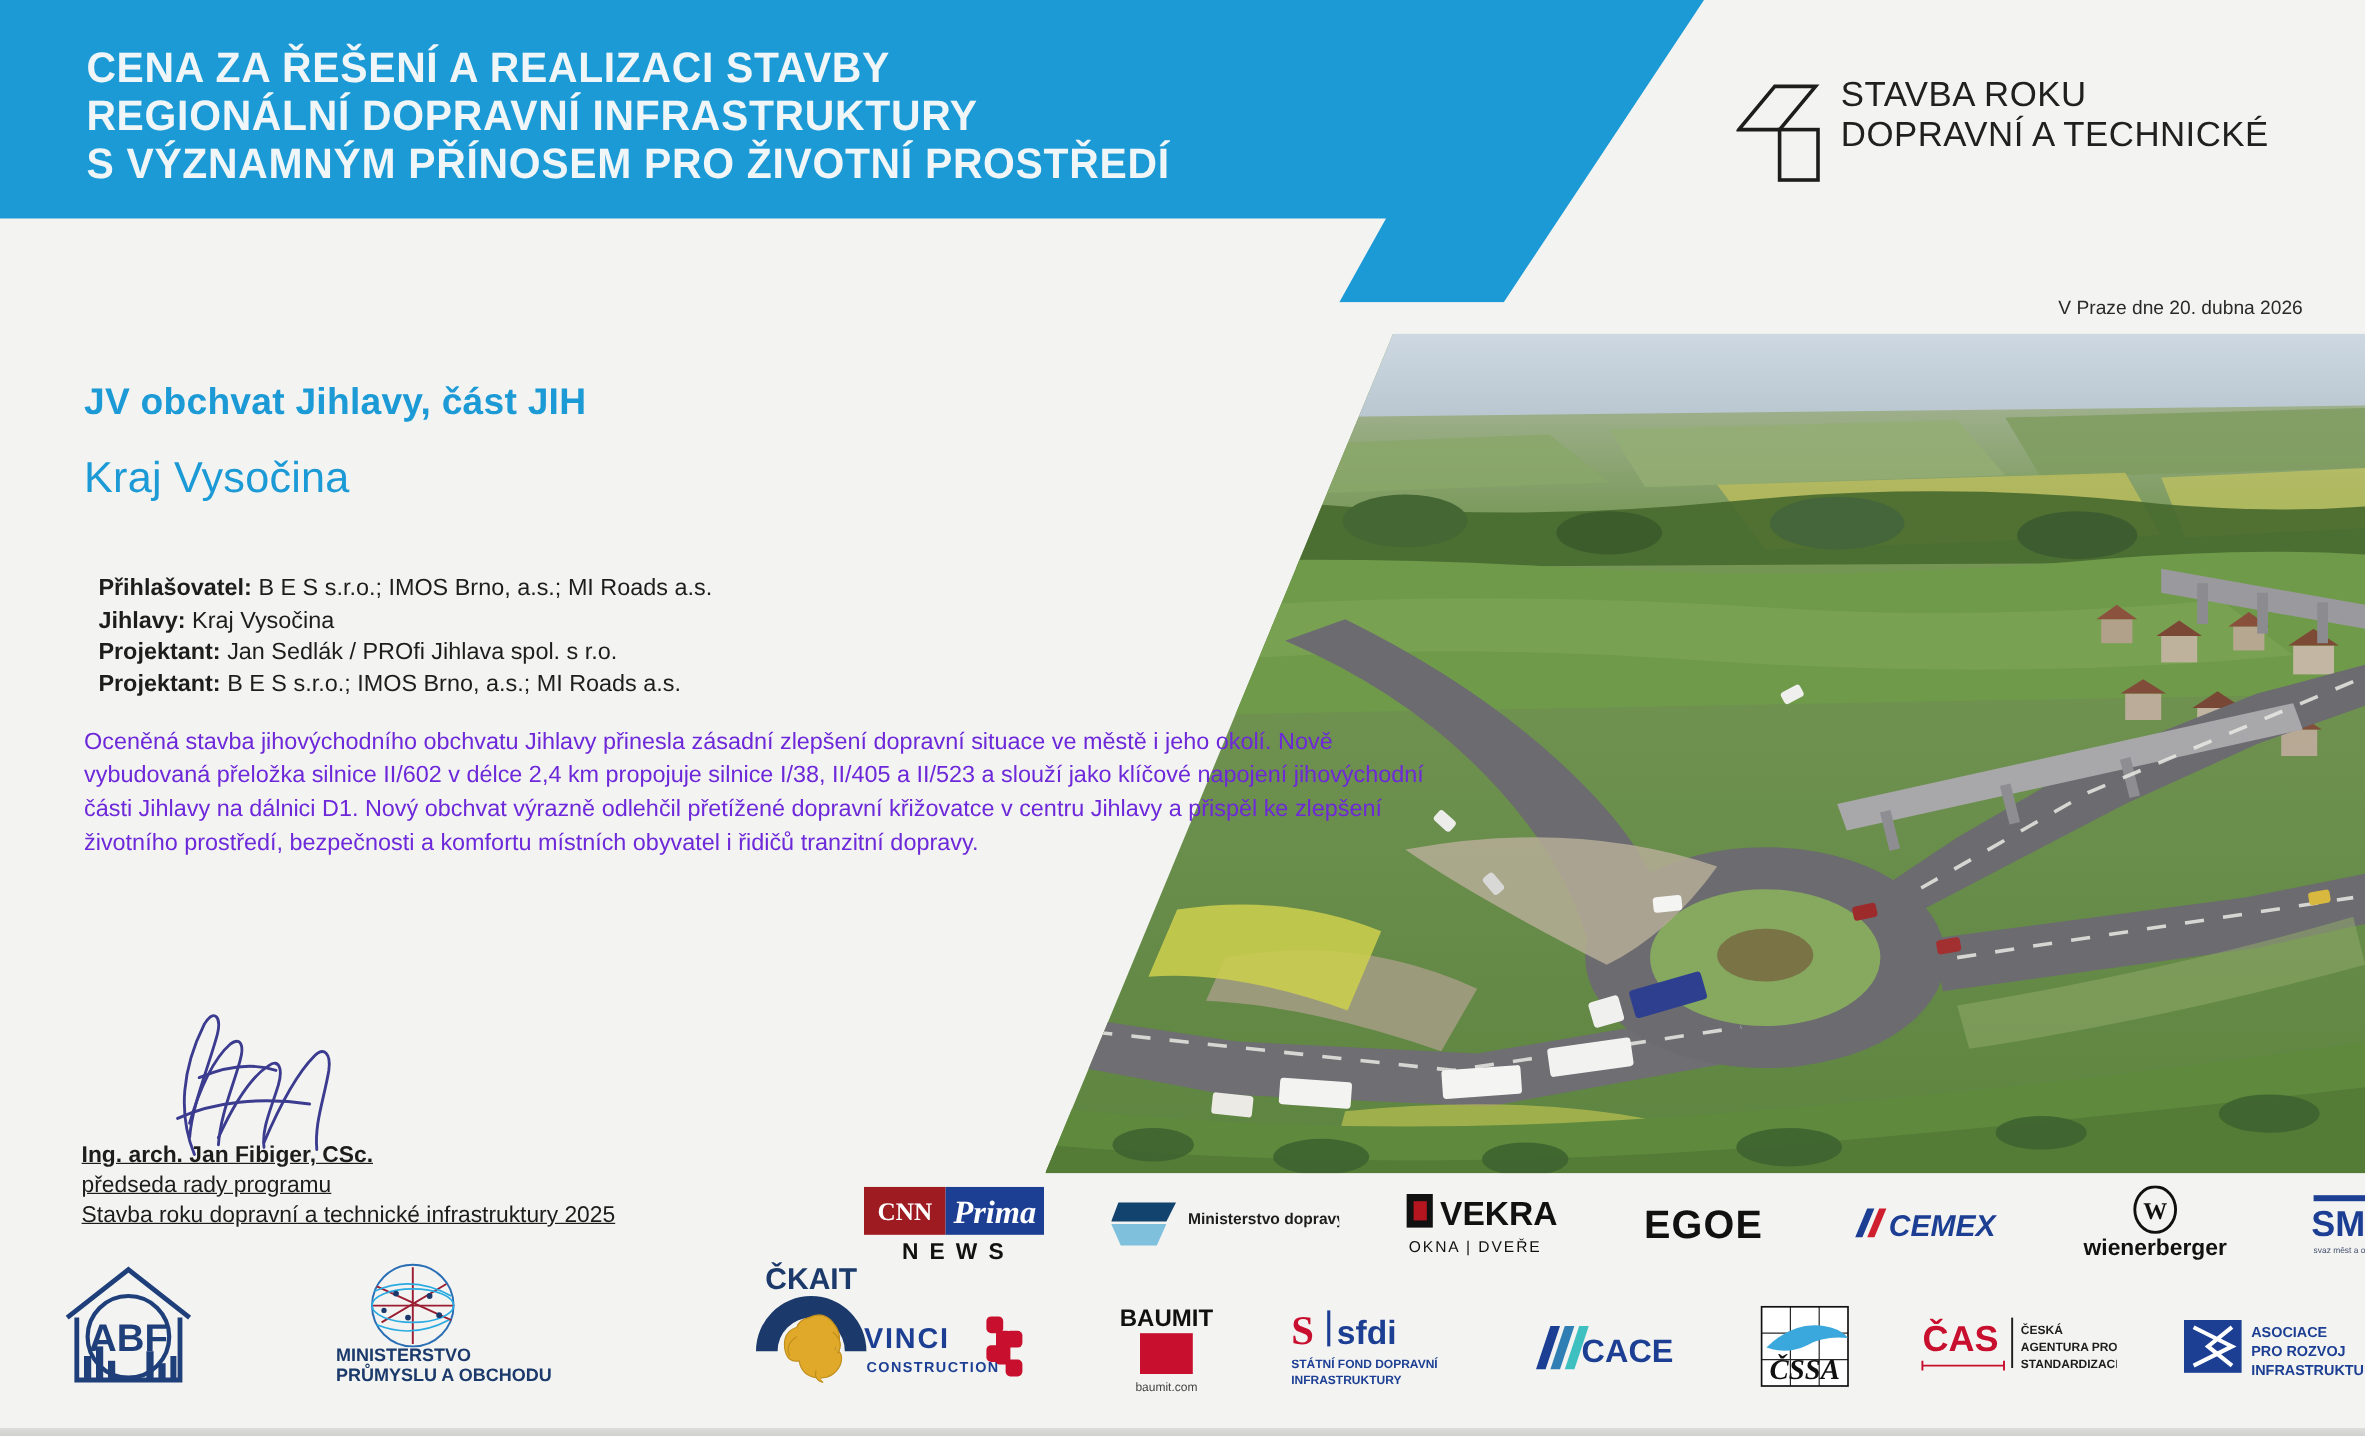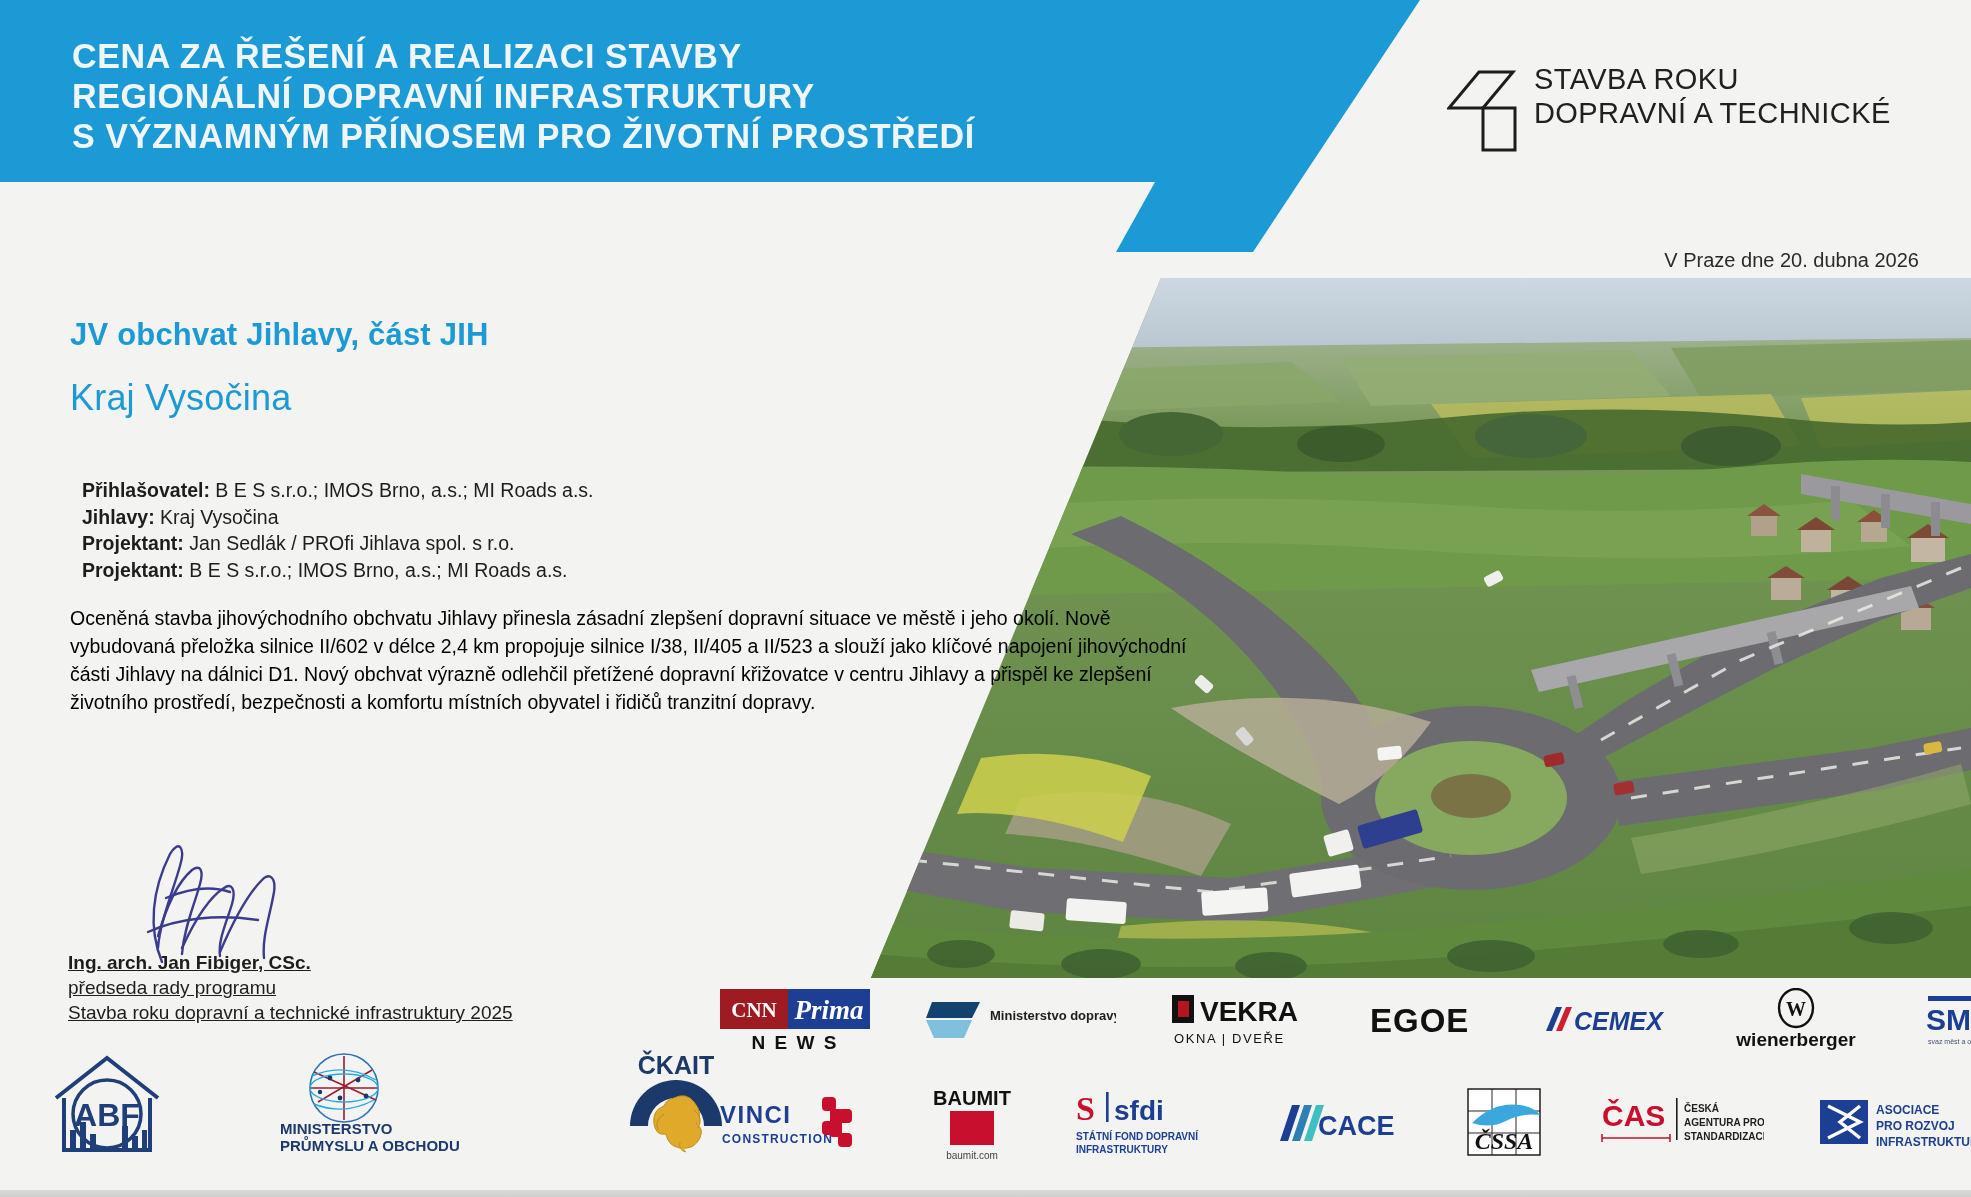--- a/index.html
+++ b/index.html
@@ -41,21 +41,21 @@
   }
   .sr-mark{width:70px;height:87px;flex:0 0 auto;margin-top:4px;}
   .sr-words{
     font-size:29px;line-height:34px;color:#20201f;
     letter-spacing:.4px;white-space:nowrap;font-weight:400;
   }
   .sr-words .yr{color:#1b9ad6;font-weight:bold;}
 
   .date-line{
     position:absolute;right:52px;top:249px;z-index:6;
-    font-size:20px;color:#2a2a28;white-space:nowrap;
+    font-size:16px;color:#2a2a28;white-space:nowrap;
   }
 
   
   .photo{
     position:absolute;right:0;top:278px;width:1100px;height:700px;z-index:2;
     clip-path:polygon(290px 0, 1100px 0, 1100px 700px, 0 700px);
     overflow:hidden;
   }
   .photo svg{display:block;width:100%;height:100%;}
 
@@ -74,21 +74,21 @@
   
   .details{
     position:absolute;left:70px;top:477px;z-index:5;
     font-size:19.5px;line-height:26.5px;color:#1d1d1b;
   }
   .details .lbl{font-weight:bold;margin-left:12px;}
 
   
   .body-par{
     position:absolute;left:70px;top:604px;width:1130px;z-index:5;
-    font-size:19.5px;line-height:28px;color:#000000;text-align:left;
+    font-size:19.5px;line-height:28px;color:#6d28d9;text-align:left;
   }
 
   
   .sig-svg{position:absolute;left:108px;top:836px;width:220px;height:130px;z-index:5;}
   .sig-block{
     position:absolute;left:68px;top:950px;z-index:6;
     font-size:19px;line-height:25px;color:#1d1d1b;text-decoration:underline;
   }
   .sig-block .nm{font-weight:bold;}
 

